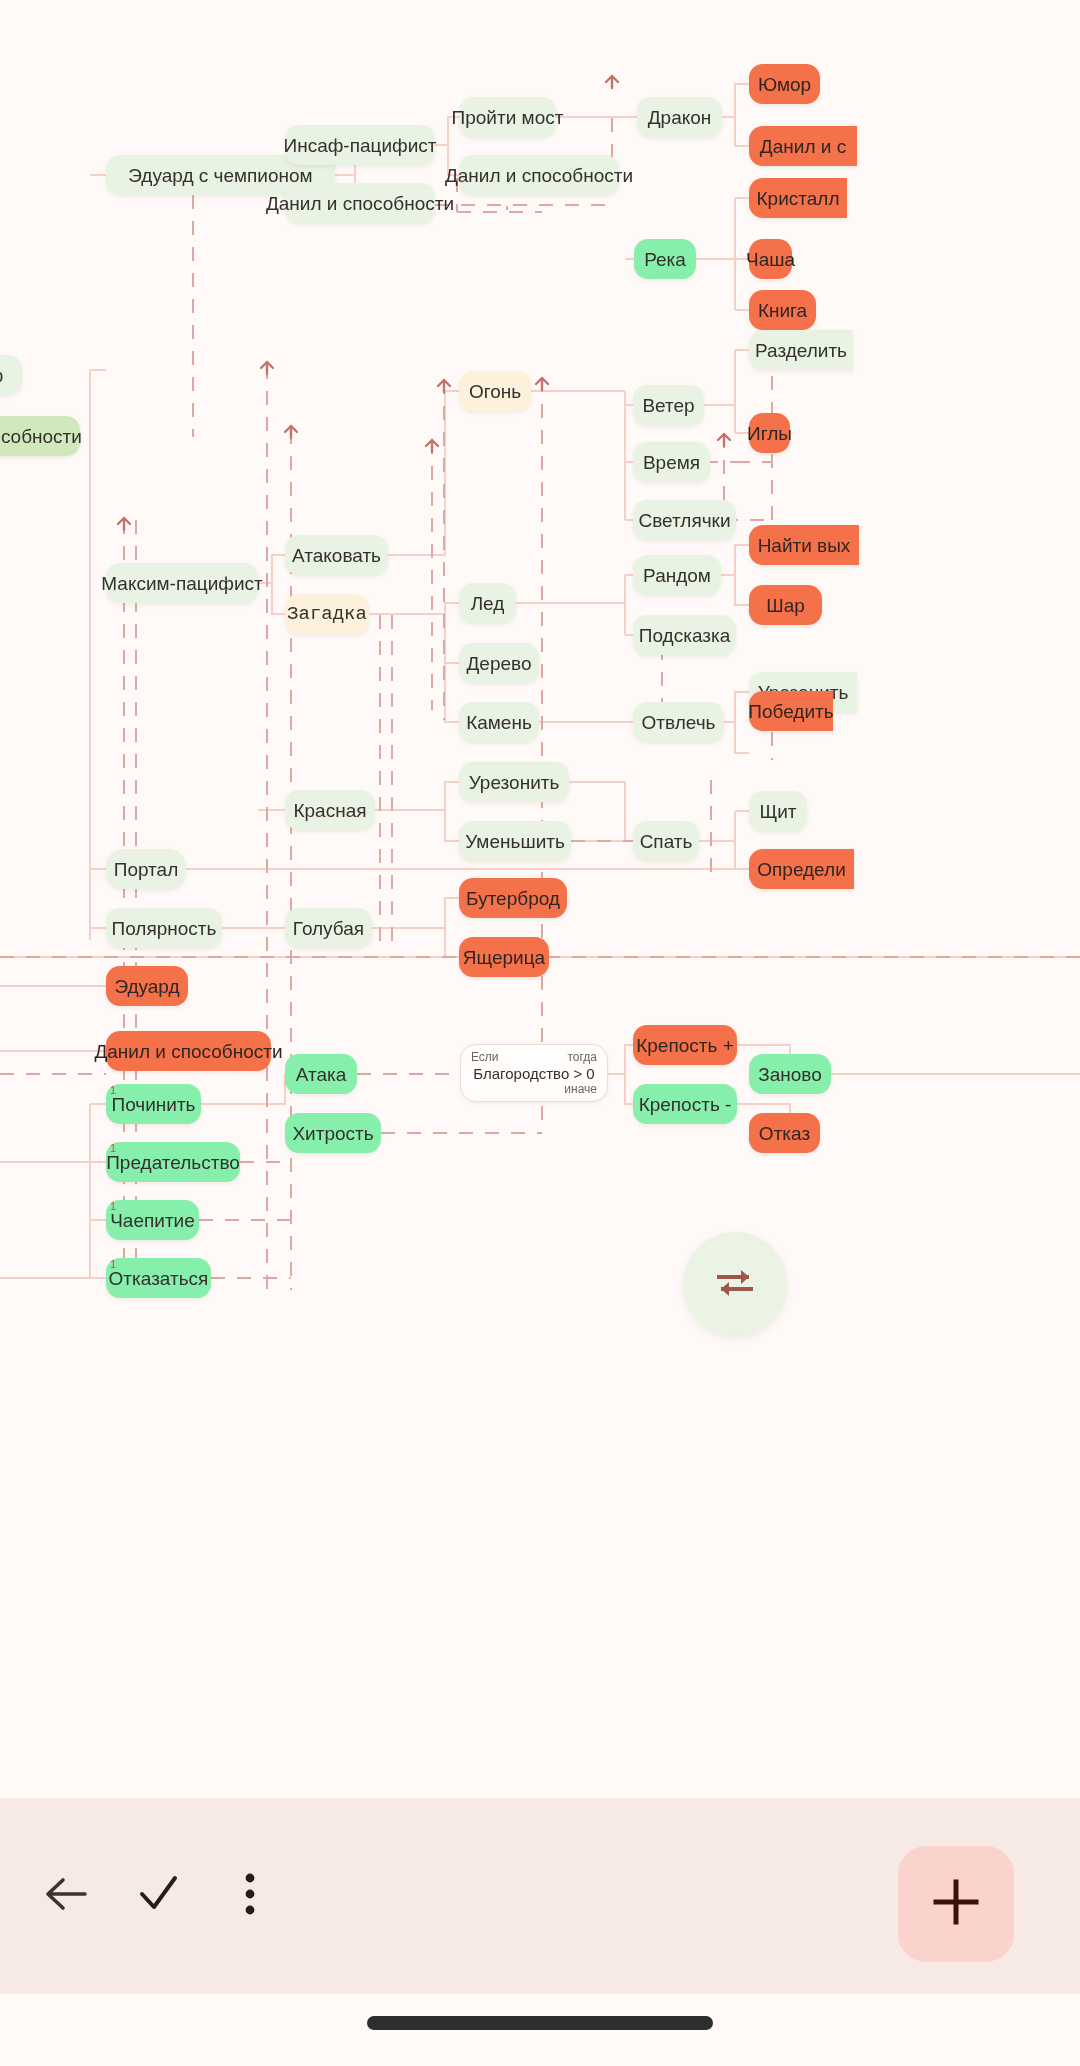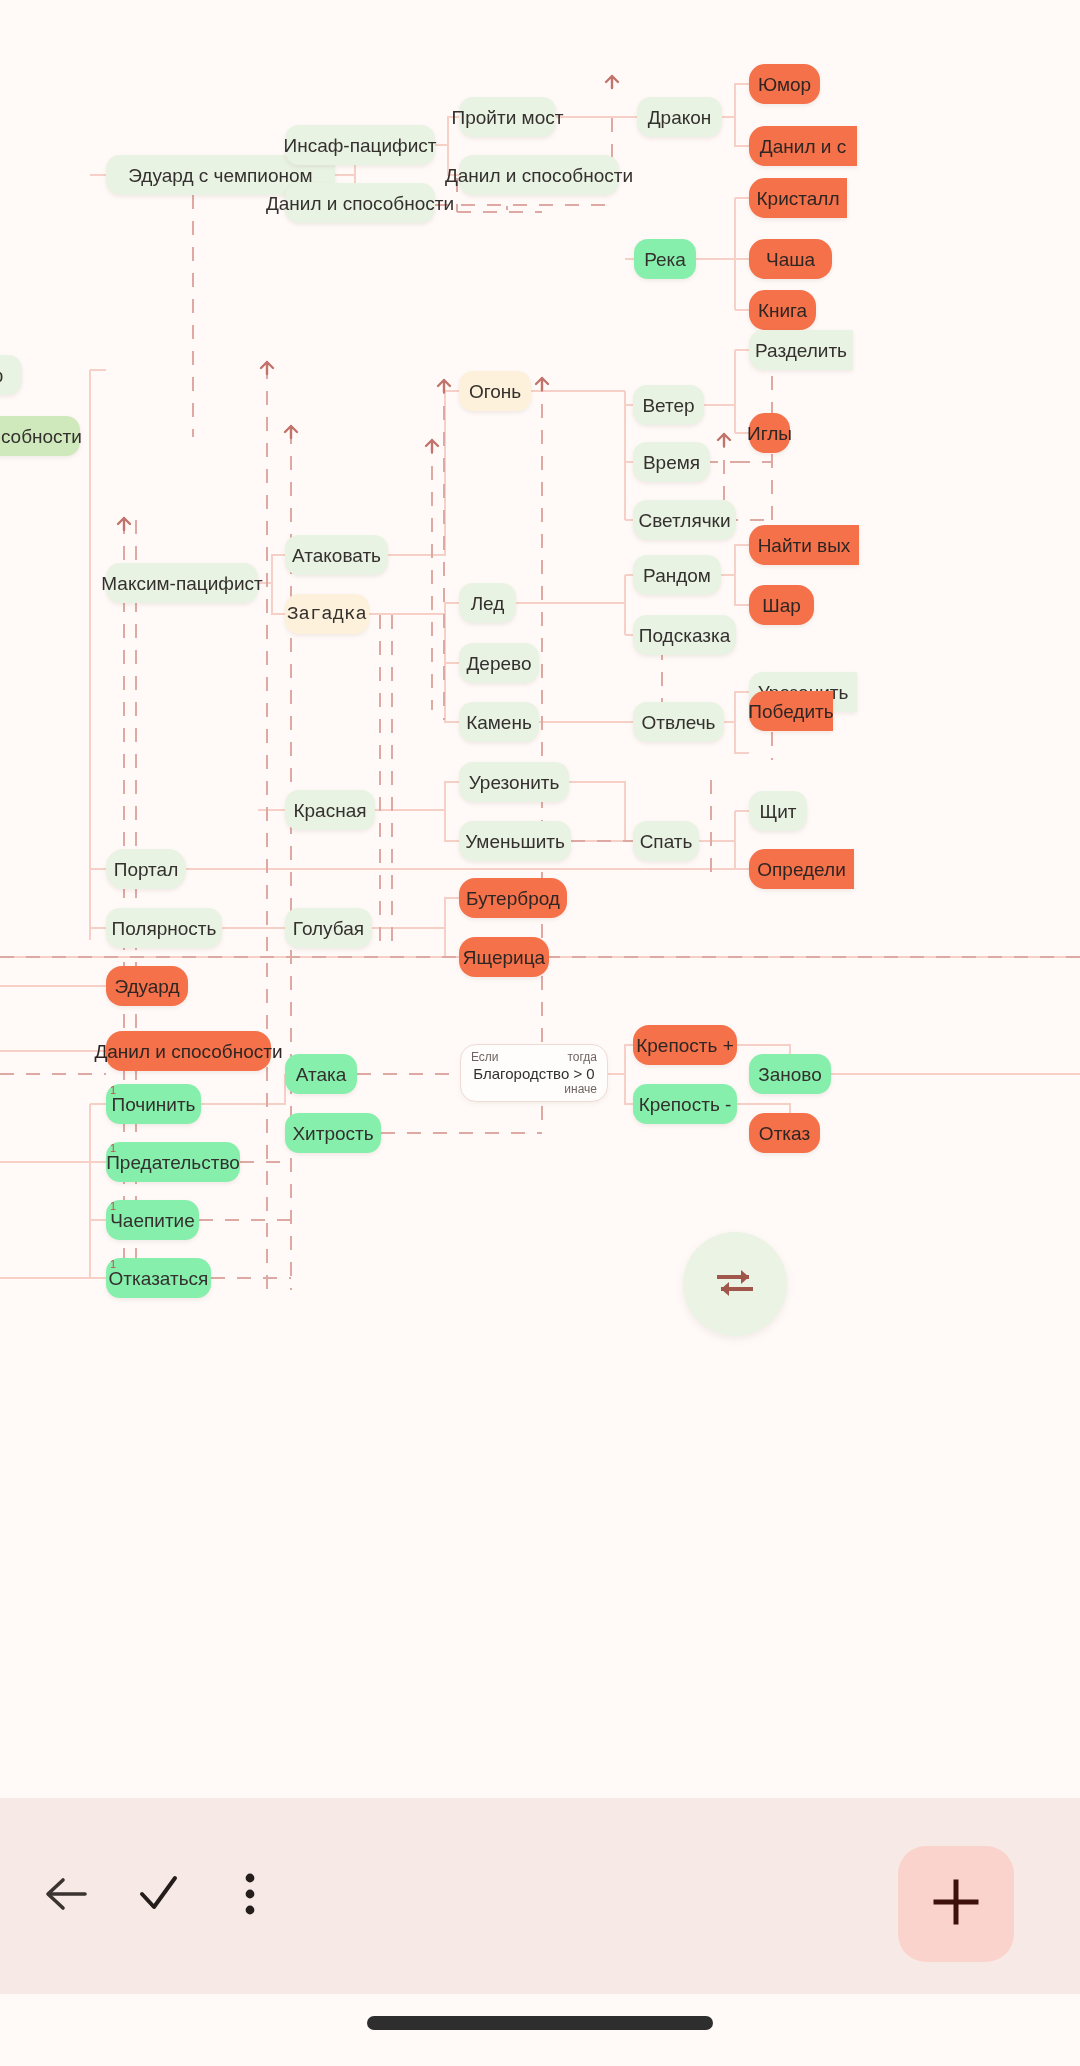--- a/index.html
+++ b/index.html
@@ -22,21 +22,21 @@
     border-radius:14px;
     font-size:19px;
     line-height:1;
     white-space:nowrap;
     color:#34302e;
     box-shadow:0 2px 4px rgba(120,80,70,0.10);
     padding:0 16px;
     height:40px;
   }
   .node.green{ background:#e9f3e3; }
-  .node.orange{ background:#f4714a; color:#2f2623;border-radius:16px; }
+  .node.orange{ background:#f4714a; color:#2f2623; }
   .node.blue{ background:#86efac; }
   .node.cream{ background:#fdf1dc; }
   .node.greenstrong{ background:#cfe9bd; }
 
   .node .badge{
     position:absolute; left:4px; top:1px;
     font-size:11px; color:#c2504a; line-height:1;
   }
 
   
@@ -272,21 +272,21 @@
       </div>
       <div class="node orange" style="left: 749px; top: 126px; width: 108px; border-top-right-radius: 0px; border-bottom-right-radius: 0px;">
         <span>Данил и с</span>
       </div>
       <div class="node blue" style="left: 634px; top: 239px; width: 62px;">
         <span>Река</span>
       </div>
       <div class="node orange" style="left: 749px; top: 178px; width: 98px; border-top-right-radius: 0px; border-bottom-right-radius: 0px;">
         <span>Кристалл</span>
       </div>
-      <div class="node orange" style="left: 749px; top: 239px; width: 83px;">
+      <div class="node orange" style="left: 749px; top: 239px; width: 43px;">
         <span>Чаша</span>
       </div>
       <div class="node orange" style="left: 749px; top: 290px; width: 67px;">
         <span>Книга</span>
       </div>
       <div class="node cream" style="left: 459px; top: 371px; width: 72px;">
         <span>Огонь</span>
       </div>
       <div class="node green" style="left: 633px; top: 385px; width: 71px;">
         <span>Ветер</span>
@@ -326,21 +326,21 @@
       </div>
       <div class="node green" style="left: 633px; top: 615px; width: 103px;">
         <span>Подсказка</span>
       </div>
       <div class="node green" style="left: 633px; top: 702px; width: 91px;">
         <span>Отвлечь</span>
       </div>
       <div class="node orange" style="left: 749px; top: 525px; width: 110px; border-top-right-radius: 0px; border-bottom-right-radius: 0px;">
         <span>Найти вых</span>
       </div>
-      <div class="node orange" style="left: 749px; top: 585px; width: 65px;">
+      <div class="node orange" style="left: 749px; top: 585px; width: 73px;">
         <span>Шар</span>
       </div>
       <div class="node green" style="left: 749px; top: 672px; width: 108px; border-top-right-radius: 0px; border-bottom-right-radius: 0px;">
         <span>Урезонить</span>
       </div>
       <div class="node orange" style="left: 749px; top: 691px; width: 84px; border-top-right-radius: 0px; border-bottom-right-radius: 0px;">
         <span>Победить</span>
       </div>
       <div class="node green" style="left: 285px; top: 790px; width: 90px;">
         <span>Красная</span>

